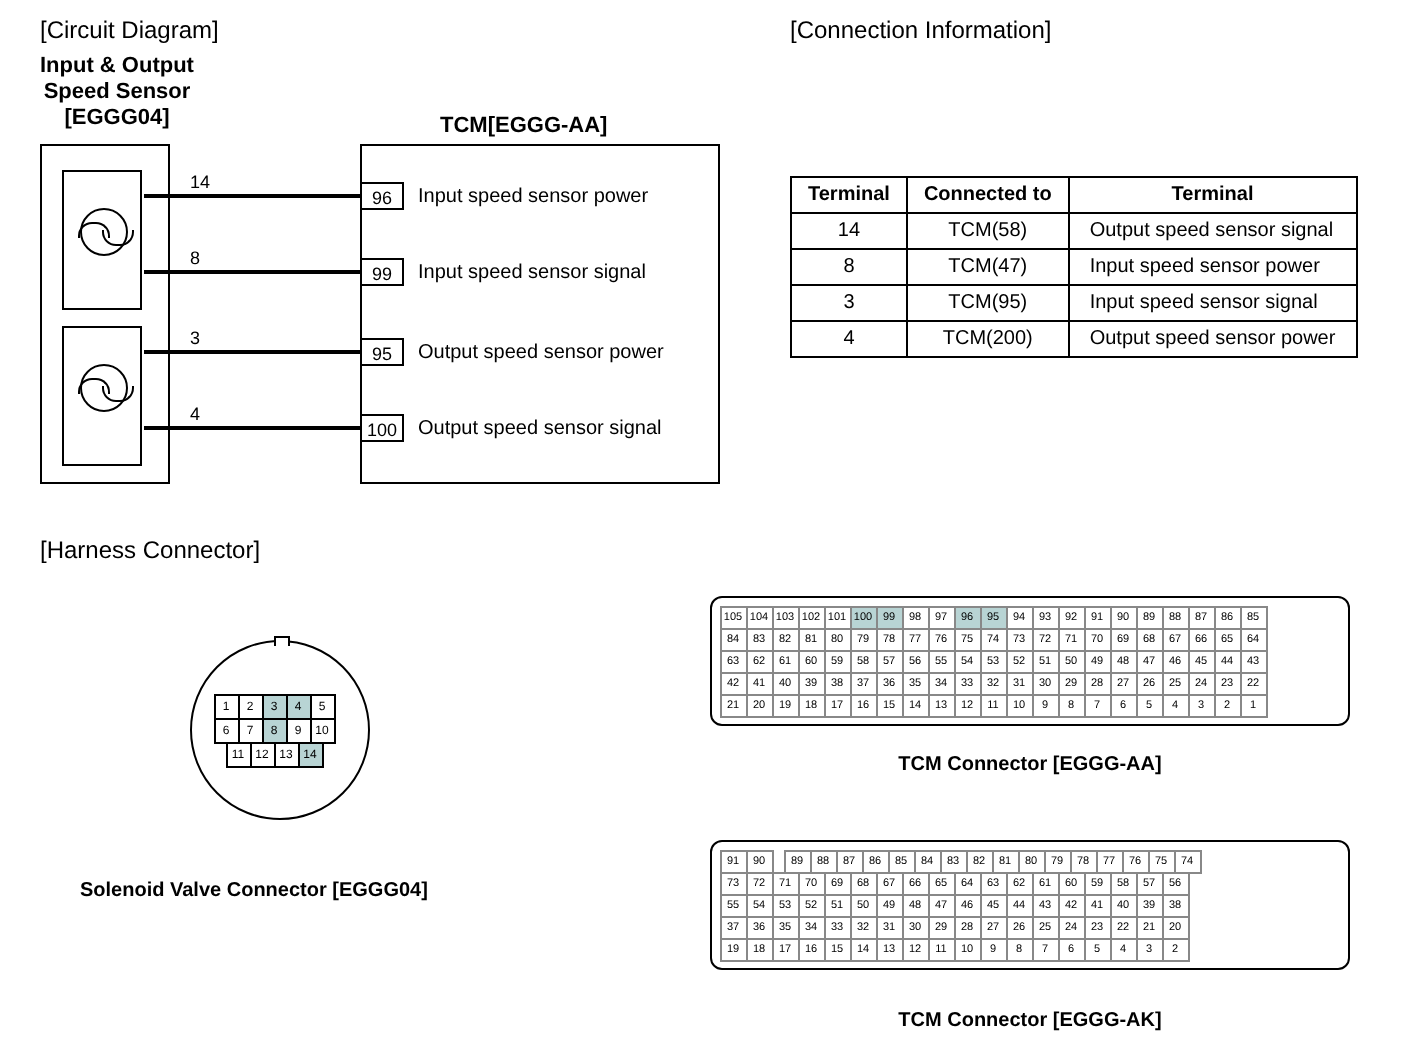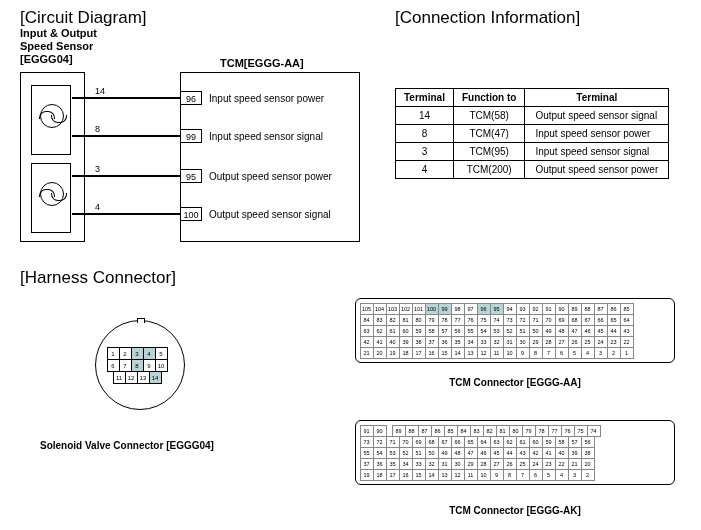--- a/index.html
+++ b/index.html
@@ -1,18 +1,18 @@
 <!DOCTYPE html>
 <html><head>
 <meta charset="utf-8">
 <style>
 *{box-sizing:border-box;margin:0;padding:0}
 body{font-family:Arial,sans-serif;font-size:11px;color:#000;background:#fff;width:701px;height:530px;position:relative}
-.section-title{font-size:17px;position:absolute}
-.sensor-label{position:absolute;left:20px;top:27px;font-weight:bold;font-size:11px;line-height:1.2}
+.section-title{font-size:12px;position:absolute}
+.sensor-label{position:absolute;left:20px;top:27px;font-weight:bold;font-size:11px;text-align:center;line-height:1.2}
 .tcm-label{position:absolute;left:220px;top:57px;font-weight:bold;font-size:11px}
 .sensor-box{position:absolute;left:20px;top:72px;width:65px;height:170px;border:1.5px solid #000}
 .sensor-inner{position:absolute;width:40px;height:70px;border:1.5px solid #000;left:10px}
 .sensor-inner.top{top:12px}
 .sensor-inner.bot{top:90px}
 .coil{position:absolute;left:8px;top:18px;width:24px;height:24px;border:1.5px solid #000;border-radius:50%}
 .coil::before{content:"";position:absolute;width:14px;height:7px;border:1.5px solid #000;border-bottom:none;border-radius:7px 7px 0 0;left:-2px;top:6px}
 .coil::after{content:"";position:absolute;width:14px;height:7px;border:1.5px solid #000;border-top:none;border-radius:0 0 7px 7px;left:10px;top:10px}
 .tick{position:absolute;right:-1px;width:1.5px;height:6px;background:#000}
 .tcm-box{position:absolute;left:180px;top:72px;width:180px;height:170px;border:1.5px solid #000}
@@ -92,21 +92,21 @@
 <div class="wire-num" style="left:95px;top:124px">8</div>
 <div class="wire" style="left:72px;top:175px;width:108px"></div>
 <div class="wire-num" style="left:95px;top:164px">3</div>
 <div class="wire" style="left:72px;top:213px;width:108px"></div>
 <div class="wire-num" style="left:95px;top:202px">4</div>
 
 <table class="conn-table">
   <tbody>
       <tr>
     <th>Terminal</th>
-    <th>Function to</th>
+    <th>Connected to</th>
     <th>Terminal</th>
   </tr>
   <tr>
         <td>14</td>
         <td>TCM(58)</td>
         <td class="fn">Output speed sensor signal</td>
       </tr>
   <tr>
         <td>8</td>
         <td>TCM(47)</td>

